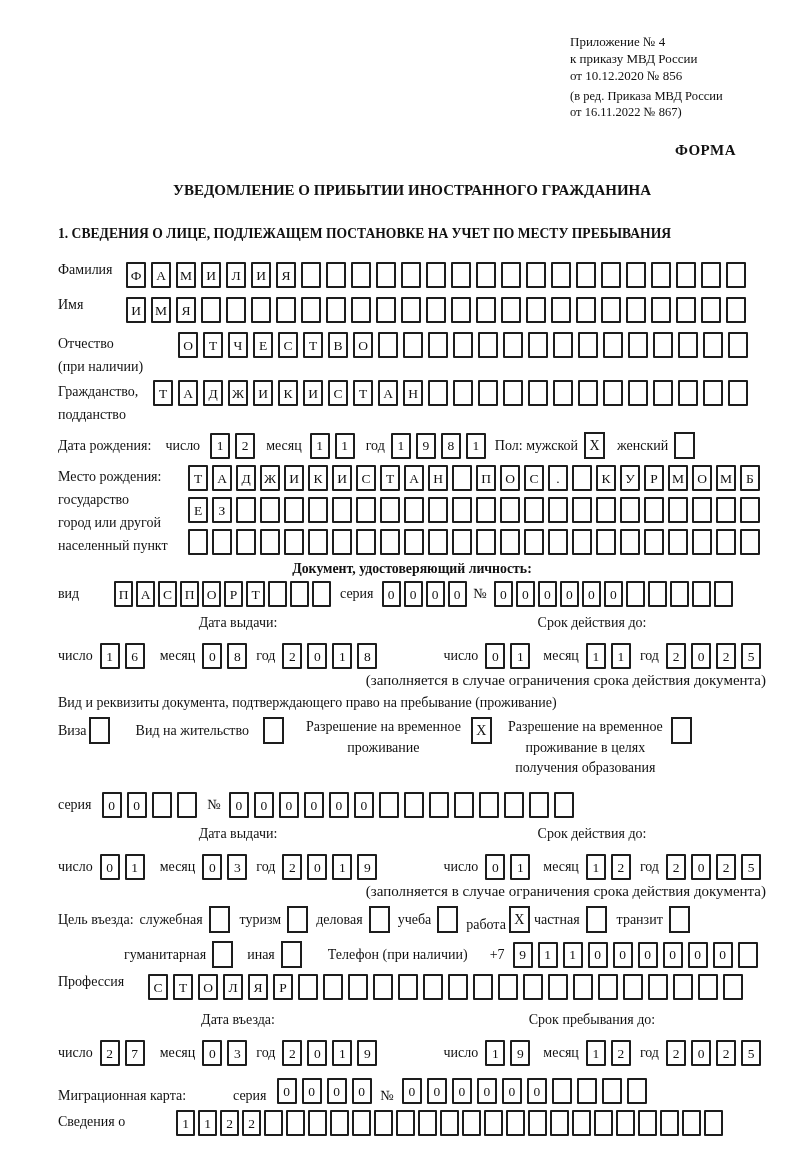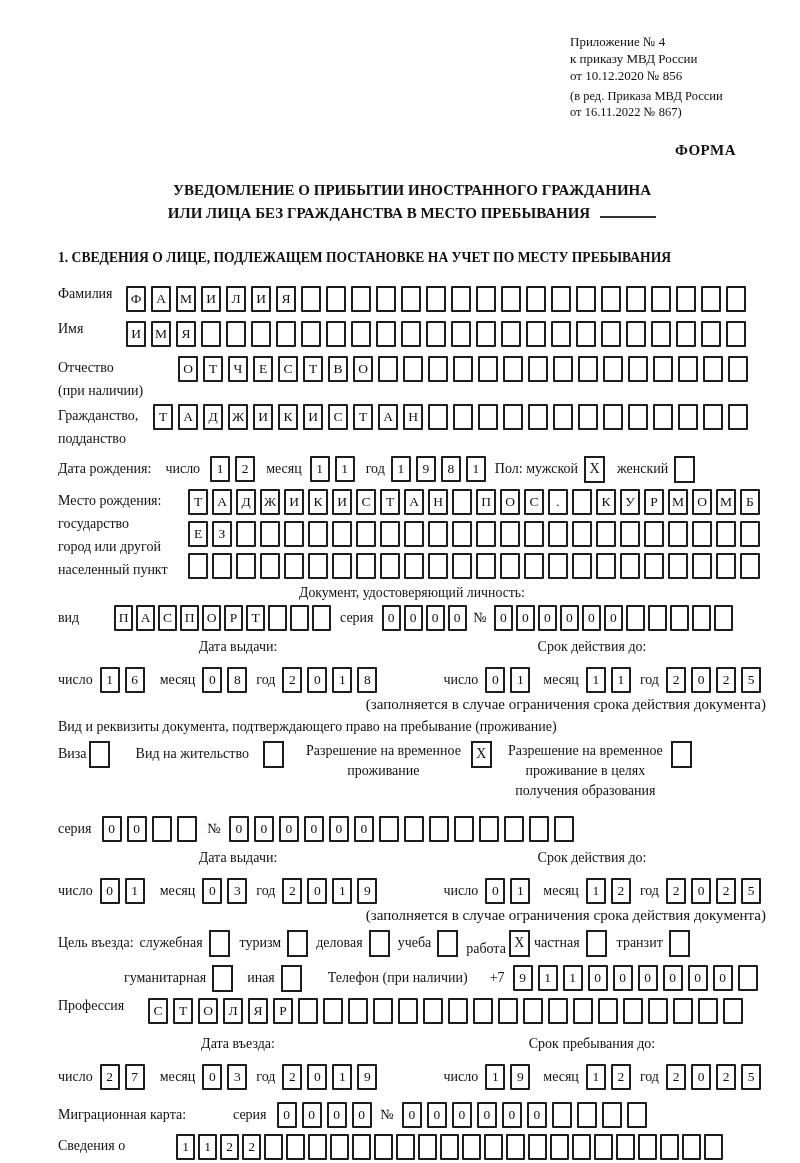--- a/index.html
+++ b/index.html
@@ -62,21 +62,20 @@
     <div class="sub">
       <div>(в ред. Приказа МВД России</div>
       <div>от 16.11.2022 № 867)</div>
     </div>
   </div>
 
   <div class="forma">ФОРМА</div>
 
   <div class="title">
     <div>УВЕДОМЛЕНИЕ О ПРИБЫТИИ ИНОСТРАННОГО ГРАЖДАНИНА</div>
-    <div><span>ИЛИ ЛИЦА БЕЗ ГРАЖДАНСТВА В МЕСТО ПРЕБЫВАНИЯ</span><span class="blankline"></span></div>
   </div>
 
   <div class="sec">1. СВЕДЕНИЯ О ЛИЦЕ, ПОДЛЕЖАЩЕМ ПОСТАНОВКЕ НА УЧЕТ ПО МЕСТУ ПРЕБЫВАНИЯ</div>
 
   <div class="row" style="margin-top:20px;">
     <span class="lbl" style="width:68px;">Фамилия</span>
     <span class="cells">
         <span class="cell">Ф</span>
         <span class="cell">А</span>
         <span class="cell">М</span>
@@ -308,21 +307,21 @@
           <span class="cell"></span>
           <span class="cell"></span>
           <span class="cell"></span>
           <span class="cell"></span>
           <span class="cell"></span>
           <span class="cell"></span>
         </div>
     </span>
   </div>
 
-  <div class="center mt4" style="font-weight:normal; font-size:13.8px;">Документ, удостоверяющий личность:</div>
+  <div class="center mt4" style="font-weight:bold; font-size:13.8px;">Документ, удостоверяющий личность:</div>
 
   <div class="row mt4" style="align-items:center;">
     <span class="lbl" style="width:56px;">вид</span>
     <span class="cells tight">
         <span class="cell">П</span>
         <span class="cell">А</span>
         <span class="cell">С</span>
         <span class="cell">П</span>
         <span class="cell">О</span>
         <span class="cell">Р</span>
@@ -631,21 +630,21 @@
       <span class="lbl" style="margin-left:4px;">год</span>
       <span class="cells">
           <span class="cell">2</span>
           <span class="cell">0</span>
           <span class="cell">2</span>
           <span class="cell">5</span>
         </span>
     </div>
   </div>
 
-  <div class="row mt12" style="align-items:center;">
+  <div class="row mt12" style="align-items:flex-end;">
     <span class="lbl" style="width:175px;">Миграционная карта:</span>
     <span class="lbl" style="margin-right:10px;">серия</span>
     <span class="cells">
         <span class="cell">0</span>
         <span class="cell">0</span>
         <span class="cell">0</span>
         <span class="cell">0</span>
       </span>
     <span class="lbl" style="margin:0 8px 0 4px;">№</span>
     <span class="cells">

